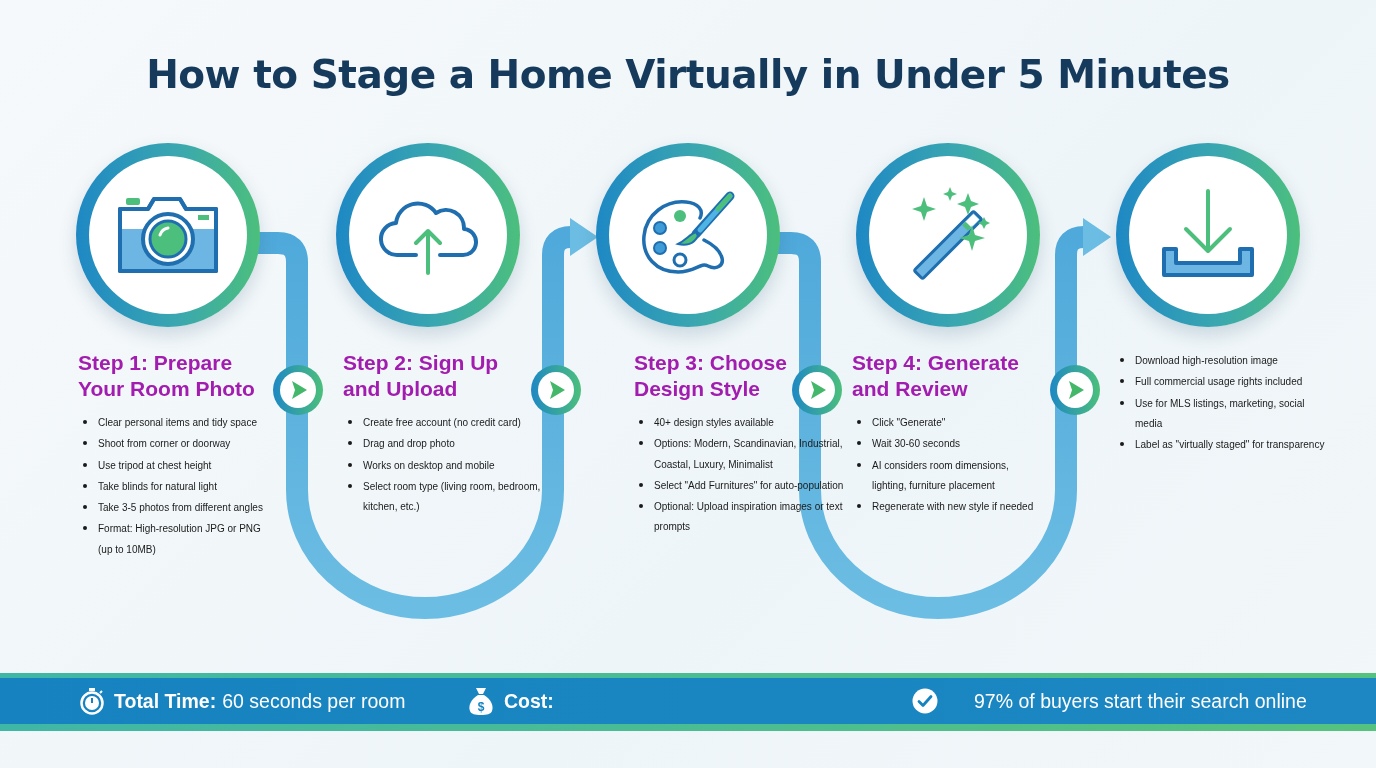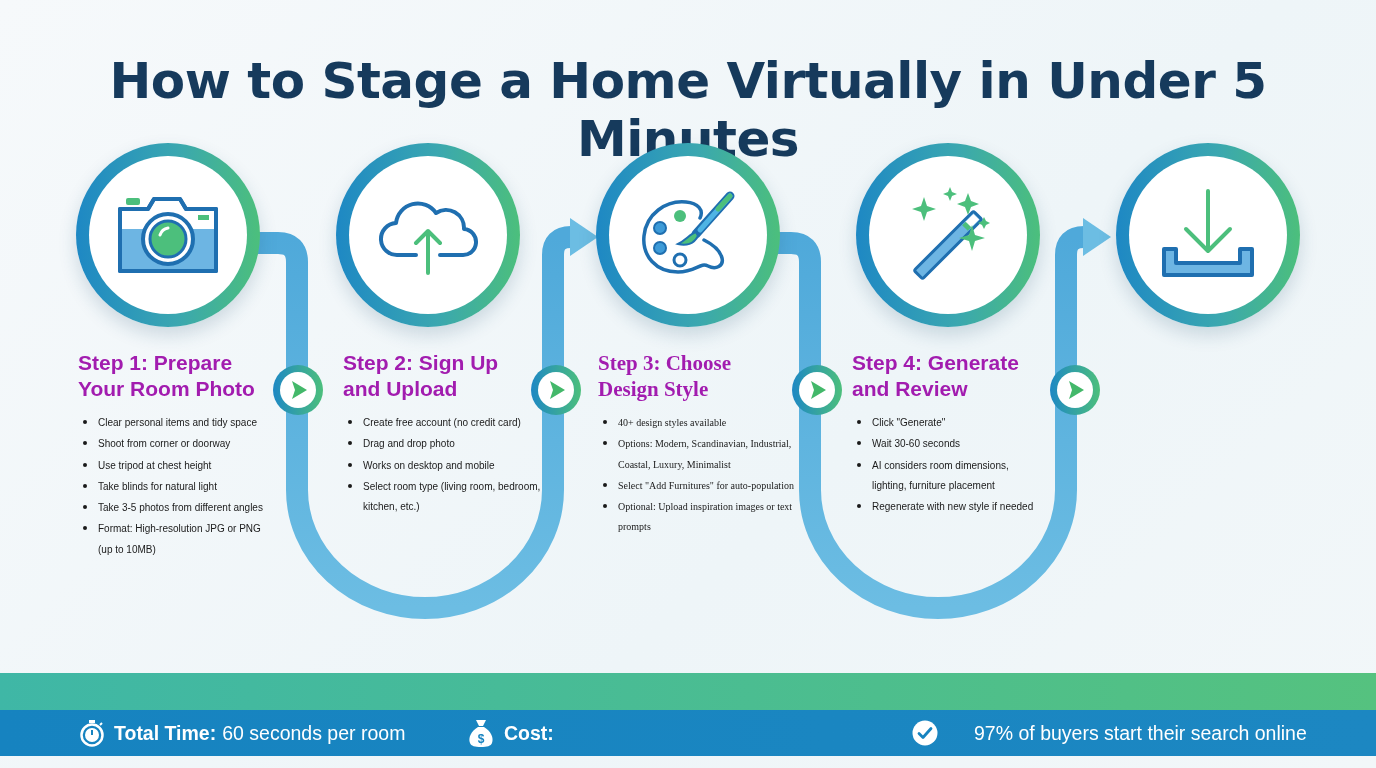--- a/index.html
+++ b/index.html
@@ -5,21 +5,21 @@
   html, body { margin: 0; padding: 0; }
   body {
     width: 1376px; height: 768px; overflow: hidden; position: relative;
     background: linear-gradient(135deg, #f6f9fb 0%, #eef5f8 60%, #f2f7f9 100%);
     font-family: "Liberation Sans", "DejaVu Sans", sans-serif;
     color: #111;
   }
   .title {
     position: absolute; left: 0; right: 0; top: 52px; text-align: center;
     font-family: "DejaVu Sans", sans-serif; font-weight: bold;
-    font-size: 50px; color: #163a5c; letter-spacing: -0.5px;
+    font-size: 39px; color: #163a5c; letter-spacing: -0.5px;
   }
   svg.flow { position: absolute; left: 0; top: 0; }
   .circle {
     position: absolute; width: 184px; height: 184px; border-radius: 50%;
     background: linear-gradient(90deg, #1e88c4 0%, #3aa7b0 55%, #4cbf7c 100%);
     box-shadow: 0 8px 18px rgba(30,80,110,0.18);
   }
   .circle .inner {
     position: absolute; left: 13px; top: 13px; width: 158px; height: 158px;
     border-radius: 50%; background: #ffffff;
@@ -44,21 +44,20 @@
     font-size: 10px; line-height: 20.3px; color: #1a1a1a; padding-left: 0px;
   }
   .step li::marker { font-size: 13px; }
   .banner {
     position: absolute; left: 0; top: 673px; width: 1376px; height: 58px;
     background: linear-gradient(90deg, #3fb7a6, #55c27f);
   }
   .banner .band {
     position: absolute; left: 0; top: 5px; width: 100%; height: 46px;
     background: linear-gradient(90deg, #1683c0 0%, #1a86c1 60%, #1c87c2 100%);
-    margin-top: 32px;
   }
   .stat {
     position: absolute; top: 0; height: 46px; display: flex; align-items: center;
     color: #fff; font-size: 19.5px; white-space: nowrap;
   }
   .stat b { font-weight: bold; margin-right: 6px; }
   .stat .ic { margin-right: 9px; display: flex; align-items: center; }
 </style>
 </head>
 <body>
@@ -195,41 +194,47 @@
 <div class="step" style="left:343px; width:200px;">
   <h2><span>Step 2: Sign Up</span><br><span>and Upload</span></h2>
   <ul>
     <li>Create free account (no credit card)</li>
     <li>Drag and drop photo</li>
     <li>Works on desktop and mobile</li>
     <li>Select room type (living room, bedroom, kitchen, etc.)</li>
   </ul>
 </div>
 
-<div class="step" style="left:598px; width:215px;font-family:Liberation Serif, serif;">
+<div class="step" style="left:634px; width:215px;">
   <h2><span>Step 3: Choose</span><br><span>Design Style</span></h2>
   <ul>
     <li>40+ design styles available</li>
     <li>Options: Modern, Scandinavian, Industrial, Coastal, Luxury, Minimalist</li>
     <li>Select "Add Furnitures" for auto-population</li>
     <li>Optional: Upload inspiration images or text prompts</li>
   </ul>
 </div>
 
 <div class="step" style="left:852px; width:190px;">
   <h2><span>Step 4: Generate</span><br><span>and Review</span></h2>
   <ul>
     <li>Click "Generate"</li>
     <li>Wait 30-60 seconds</li>
     <li>AI considers room dimensions, lighting, furniture placement</li>
     <li>Regenerate with new style if needed</li>
   </ul>
 </div>
 
 <div class="step" style="left:1115px; width:215px;">
+  <ul>
+    <li>Download high-resolution image</li>
+    <li>Full commercial usage rights included</li>
+    <li>Use for MLS listings, marketing, social media</li>
+    <li>Label as "virtually staged" for transparency</li>
+  </ul>
 </div>
 
 <div class="banner">
   <div class="band">
     <div class="stat" style="left:79px;">
       <span class="ic">
         <svg width="26" height="28" viewBox="0 0 26 28">
           <rect x="10" y="1" width="6" height="3" fill="#fff"></rect>
           <circle cx="13" cy="16" r="10.5" fill="none" stroke="#fff" stroke-width="2.5"></circle>
           <circle cx="13" cy="16" r="7" fill="#fff"></circle>

